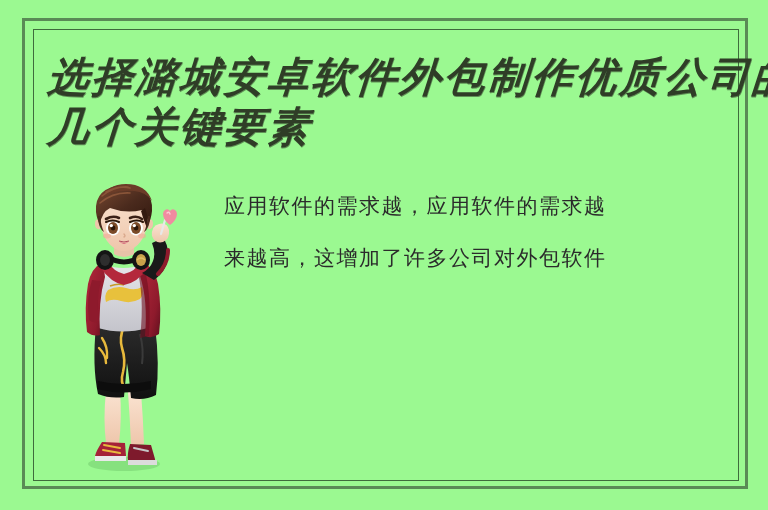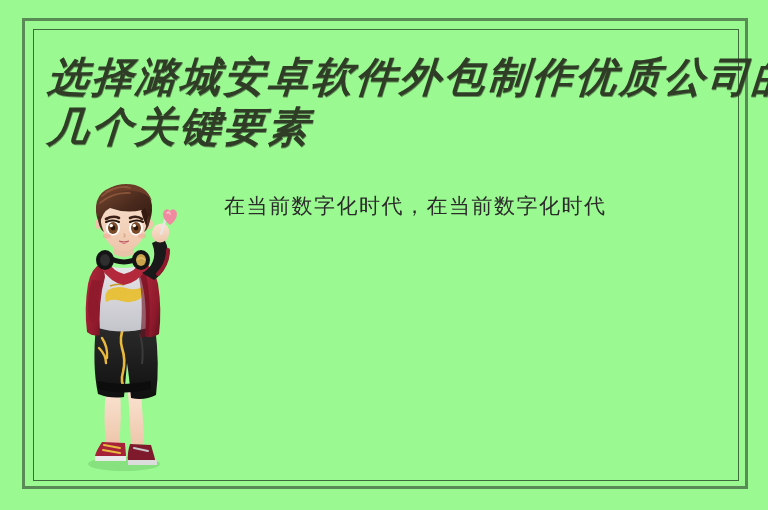--- a/index.html
+++ b/index.html
@@ -101,21 +101,22 @@
 
   <div class="frame-outer"></div>
   <div class="frame-inner"></div>
 
   <div class="title-block">
     <div class="title-line">选择潞城安卓软件外包制作优质公司的</div>
     <div class="title-line">几个关键要素</div>
   </div>
 
   <div class="body-block">
-    <div class="body-line">在当前数字化时代，在当前数字化时代</div>
+    <div class="body-line">应用软件的需求越，应用软件的需求越</div>
+    <div class="body-line">来越高，这增加了许多公司对外包软件</div>
   </div>
 
   <div class="character">
     <svg viewBox="0 0 124 300" xmlns="http://www.w3.org/2000/svg">
       <defs>
         <linearGradient id="hairG" x1="0" y1="0" x2="1" y2="1">
           <stop offset="0%" stop-color="#7a4a32"></stop>
           <stop offset="55%" stop-color="#4a2a1d"></stop>
           <stop offset="100%" stop-color="#33190f"></stop>
         </linearGradient>

